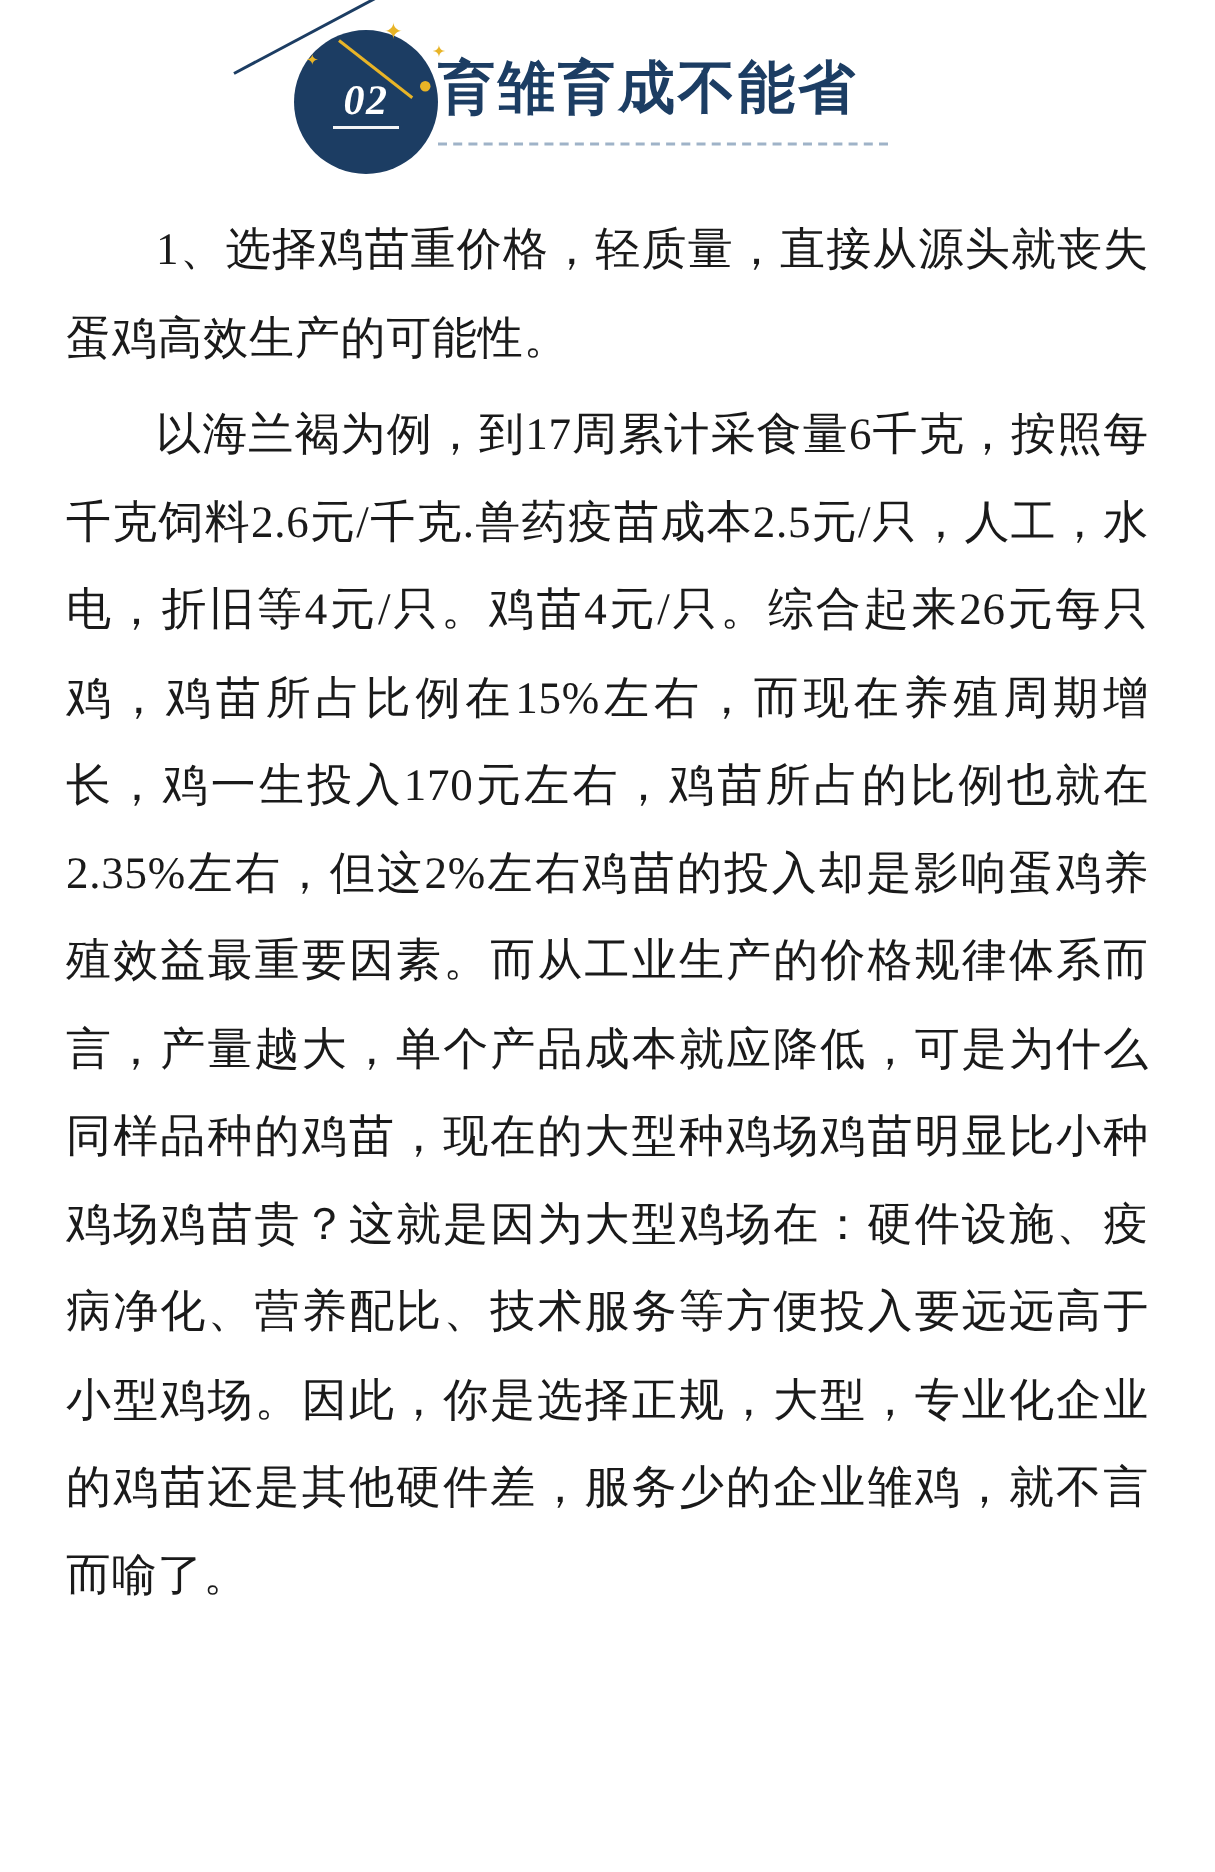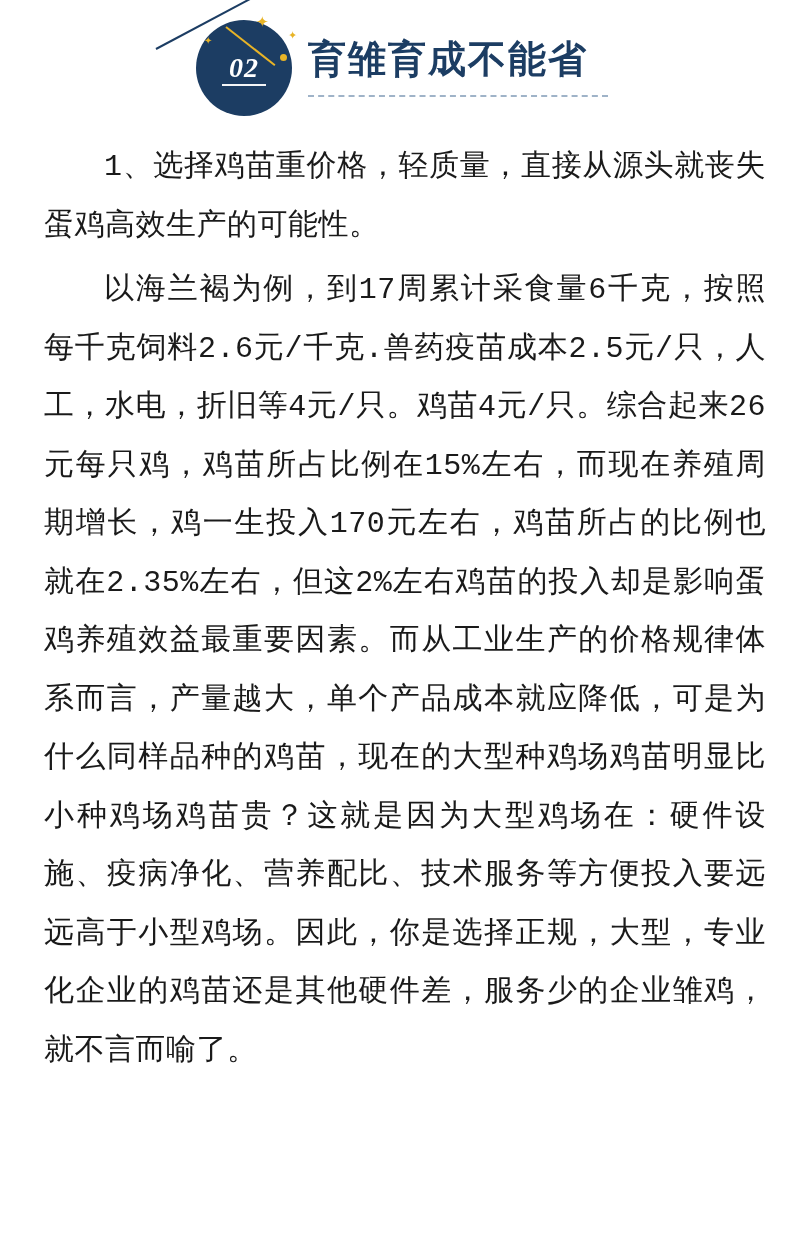--- a/index.html
+++ b/index.html
@@ -98,21 +98,20 @@
     color: #e8b427;
     font-size: 15px;
     line-height: 1;
   }
   .star-a { left: 60px; top: -6px; }
   .star-b { left: 92px; top: 10px; font-size: 11px; }
   .star-c { left: 8px; top: 16px; font-size: 10px; }
   .dot-b { left: 84px; top: 34px; width: 7px; height: 7px; border-radius: 50%; background: #e8b427; }
 
   .title-block {
-    margin-left: 16px;
     position: relative;
   }
   .header-title {
     font-family: "Liberation Sans", "DejaVu Sans", sans-serif;
     font-weight: bold;
     font-size: 38px;
     color: #1c3d63;
     letter-spacing: 2px;
     line-height: 1.1;
     white-space: nowrap;
@@ -128,21 +127,21 @@
   .content {
     padding: 0 44px 0 44px;
   }
   p.para {
     margin: 0 0 6px 0;
     font-size: 30px;
     line-height: 1.95;
     color: #1a1a1a;
     text-align: justify;
     text-justify: inter-ideograph;
-    font-family: Liberation Mono, monospace;
+    font-family: Liberation Serif, serif;
     letter-spacing: 0.5px;
   }
   p.indent {
     text-indent: 2em;
   }
 </style>
 </head>
 <body>
 
 <div class="page">

